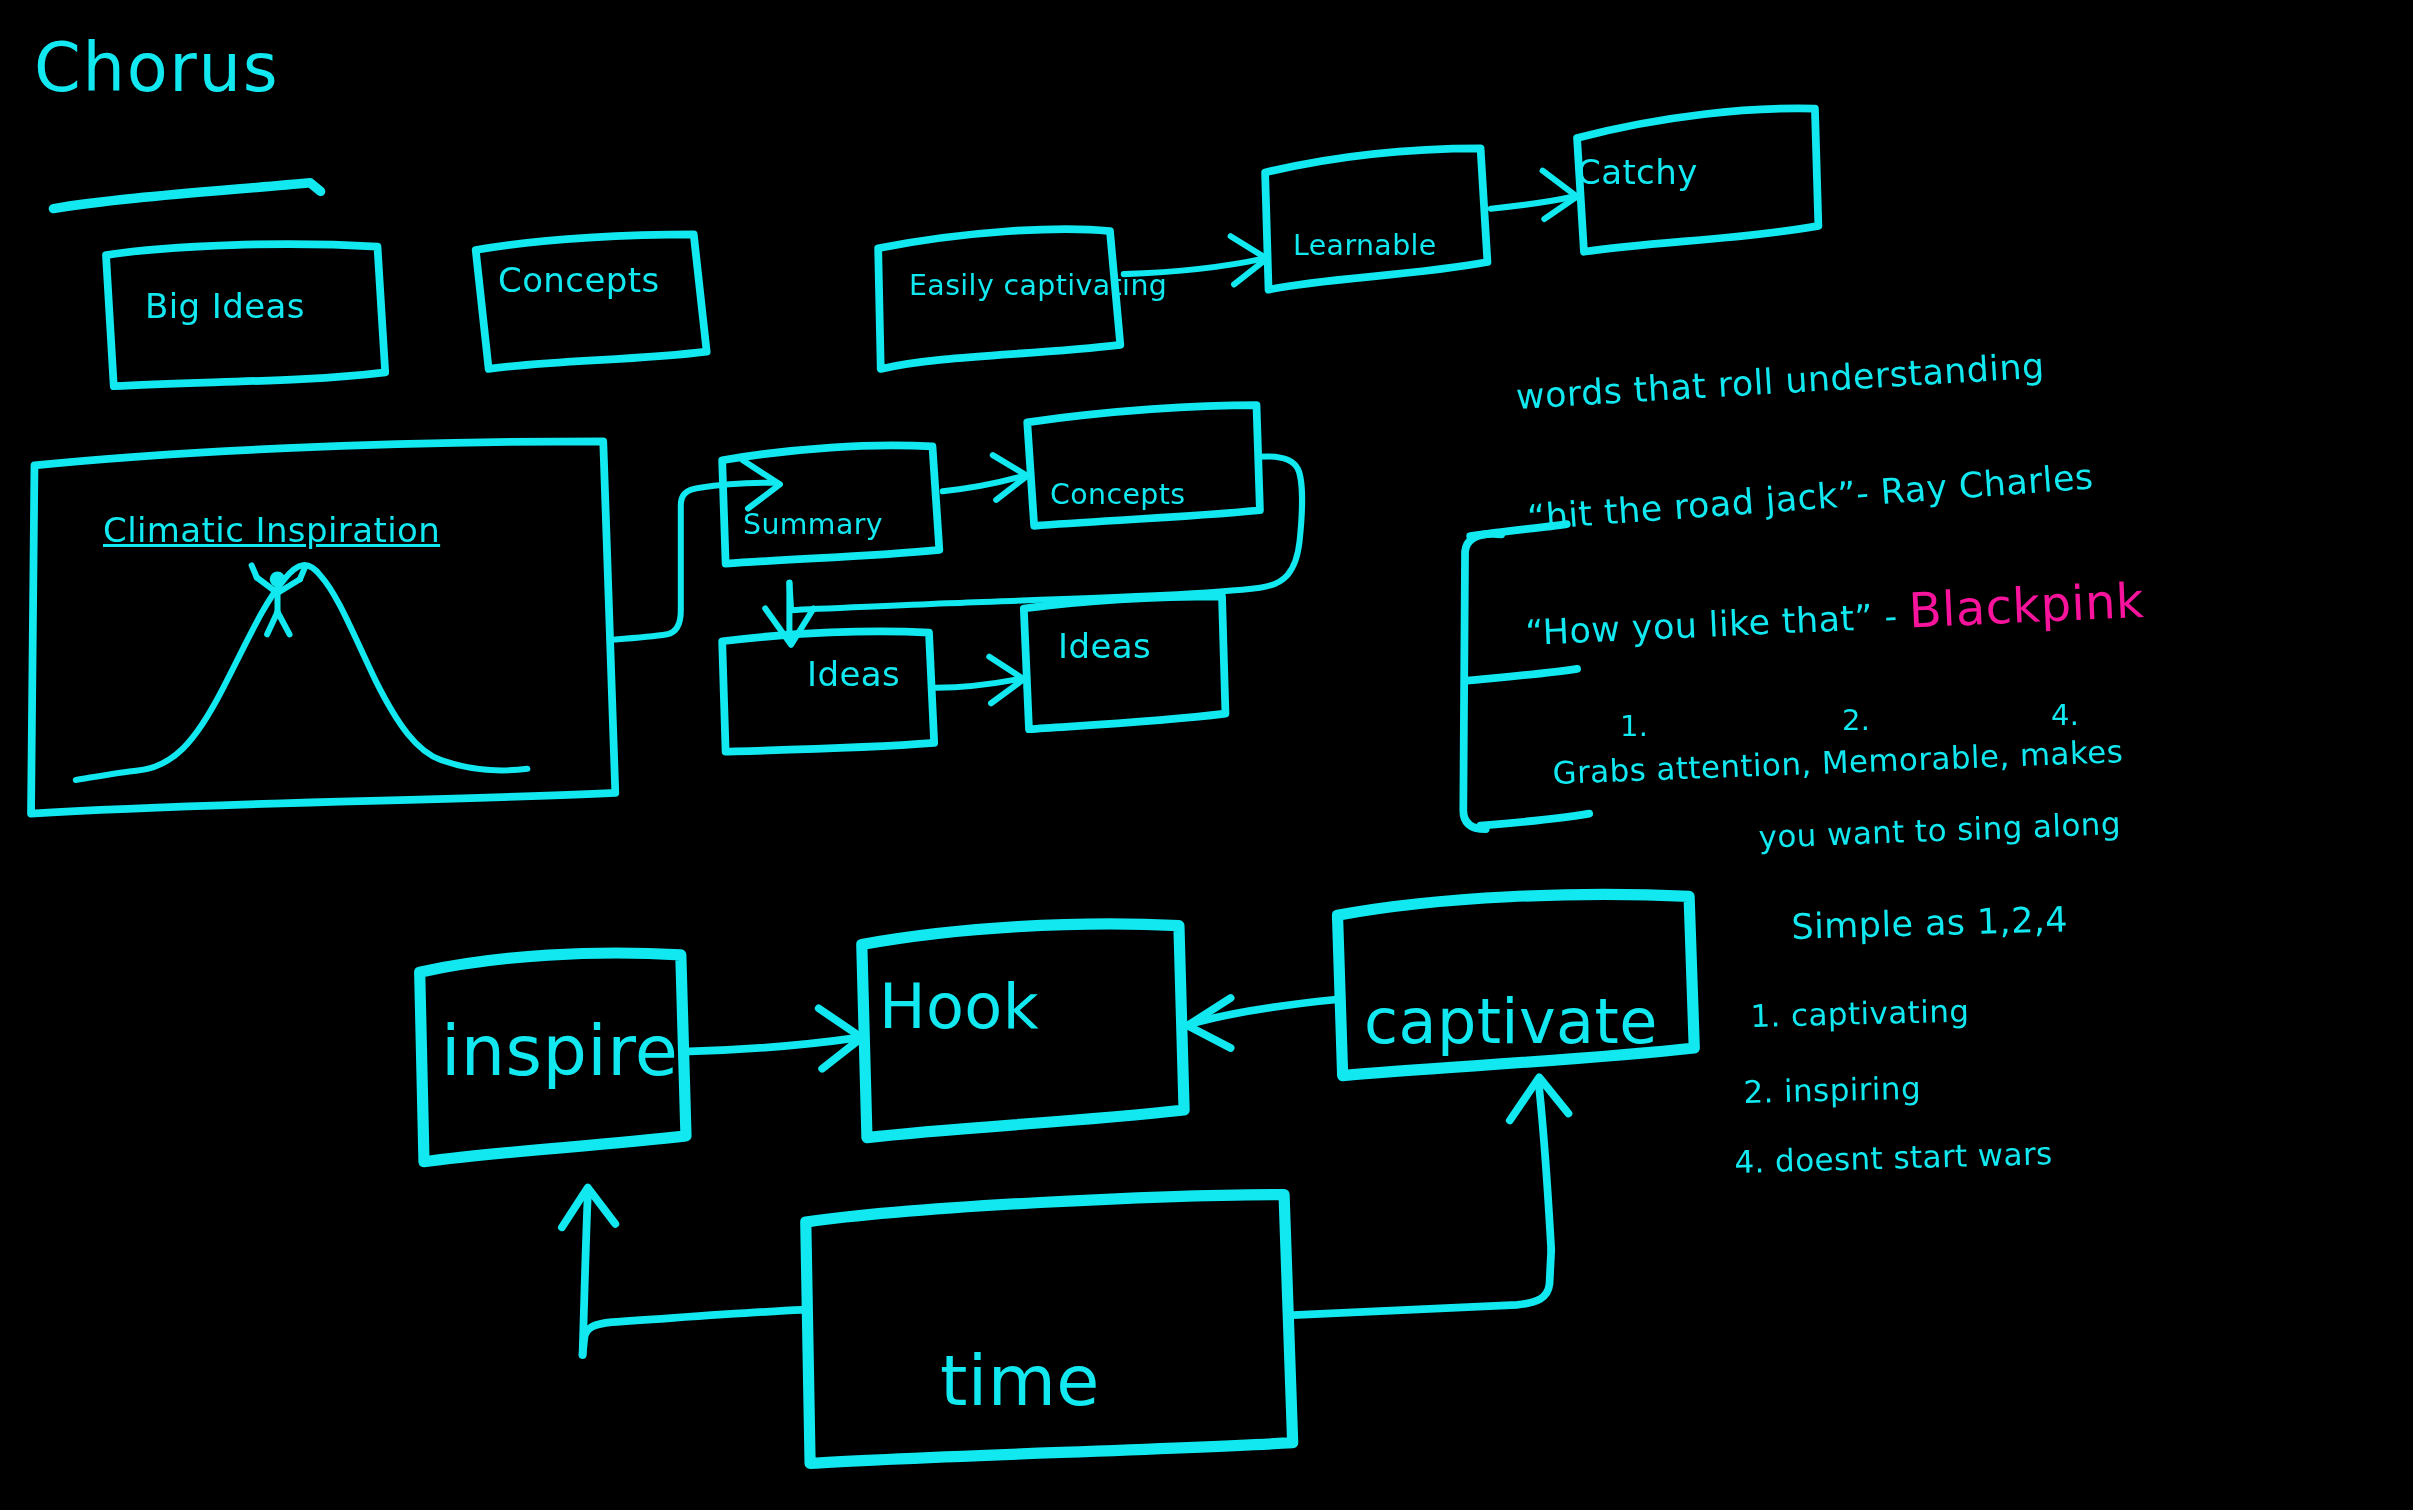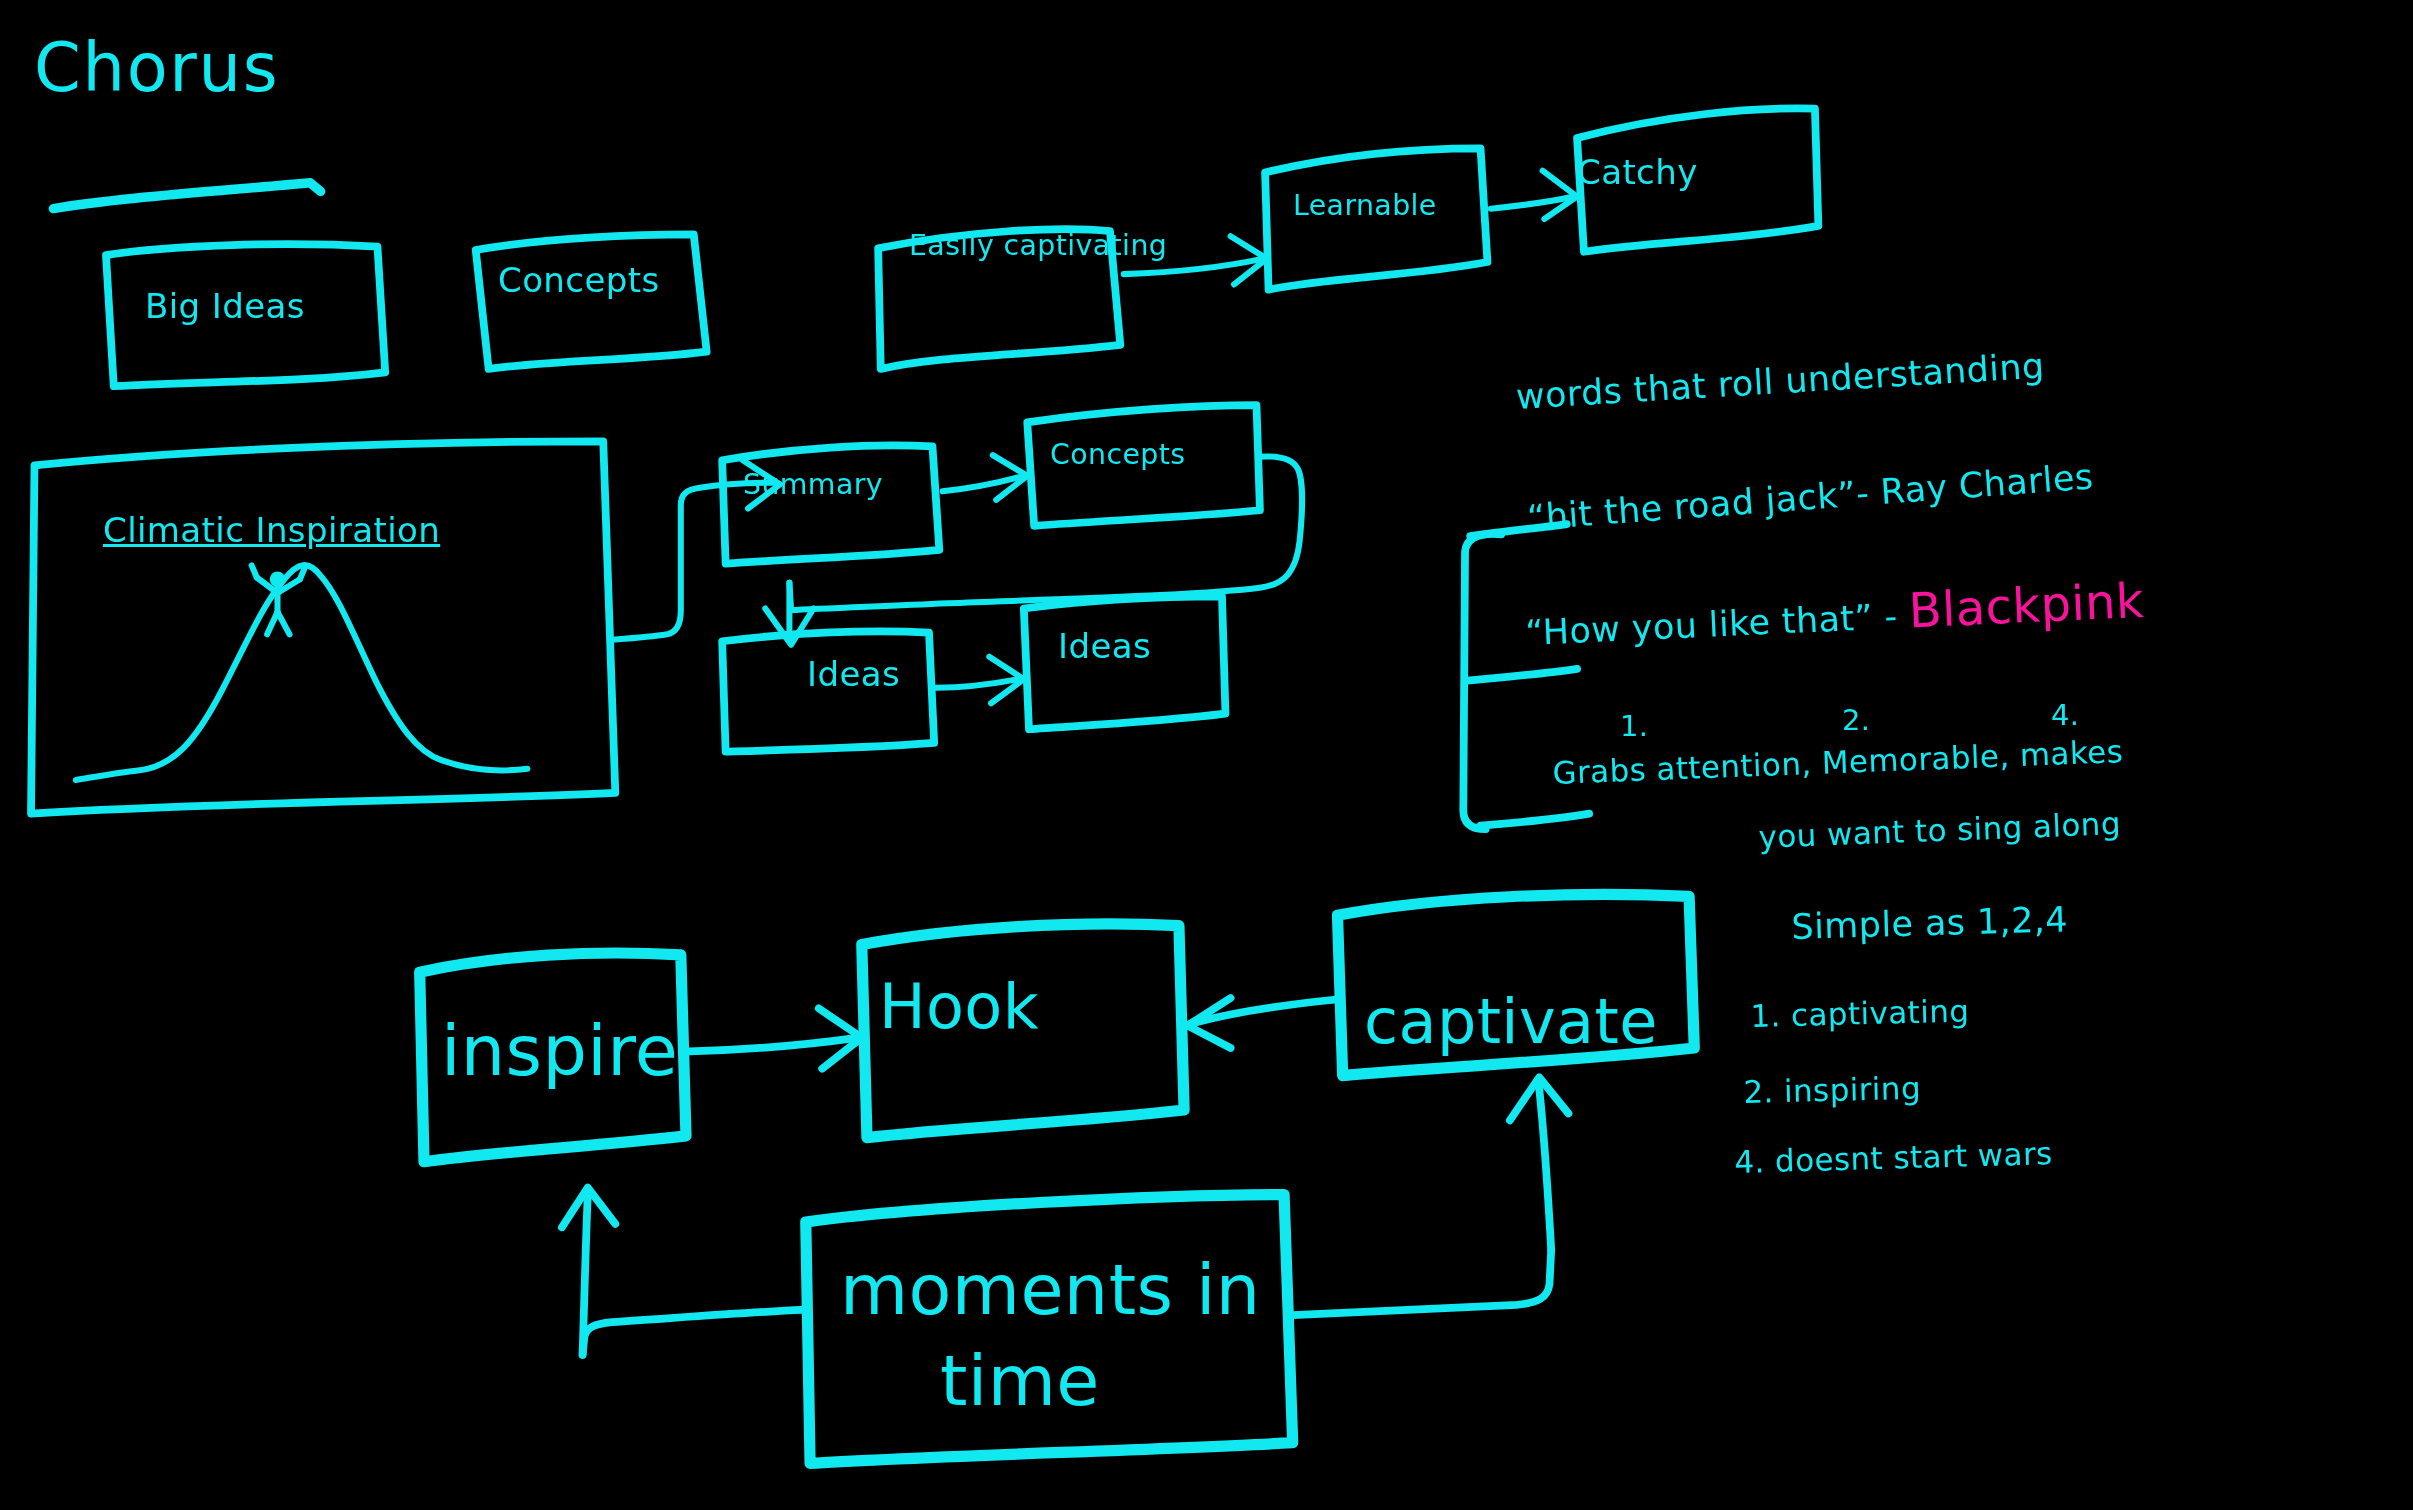--- a/index.html
+++ b/index.html
@@ -34,21 +34,21 @@
     letter-spacing: 0.4px;
     line-height: 1.05;
     pointer-events: none;
   }
   .pink { color: #F7139B; }
   .title-word {
     font-size: 67px;
     letter-spacing: 1.7px;
   }
   .box-label { font-size: 34px; }
-  .box-label-sm { font-size: 28.4px; }
+  .box-label-sm { font-size: 28.4px; margin-top: 40px; }
   .box-label-lg { font-size: 70px; }
   .box-label-xl { font-size: 62px; }
   .note-line { font-size: 35px; }
   .note-small { font-size: 31px; }
   .num-sup { font-size: 29px; }
 </style>
 </head>
 <body>
 
 <div id="board">
@@ -222,21 +222,20 @@
   <div class="hand box-label" style="left:759px; top:657px;margin-left:48px;">Ideas</div>
 
   <div class="hand box-label" style="left:1058px; top:629px;">Ideas</div>
 
   <div class="hand box-label-lg" style="left:441px; top:1015px;">inspire</div>
 
   <div class="hand box-label-xl" style="left:879px; top:974px;">Hook</div>
 
   <div class="hand box-label-xl" style="left:1364px; top:941px;margin-top:48px;">captivate</div>
 
-  <div class="hand box-label-lg" style="left:840px; top:1254px;">moments in</div>
 
   <div class="hand box-label-lg" style="left:940px; top:1345px;">time</div>
 
   <div class="hand note-line" style="left:1515px; top:379px; transform:rotate(-3.4deg); transform-origin:left top;">words that roll understanding</div>
 
   <div class="hand note-line" style="left:1526px; top:500px; transform:rotate(-4.2deg); transform-origin:left top;">
     <span>“hit the road jack”</span><span>- Ray Charles</span>
   </div>
 
   <div class="hand note-line" style="left:1524px; top:603px; transform:rotate(-2.6deg); transform-origin:left top;">

